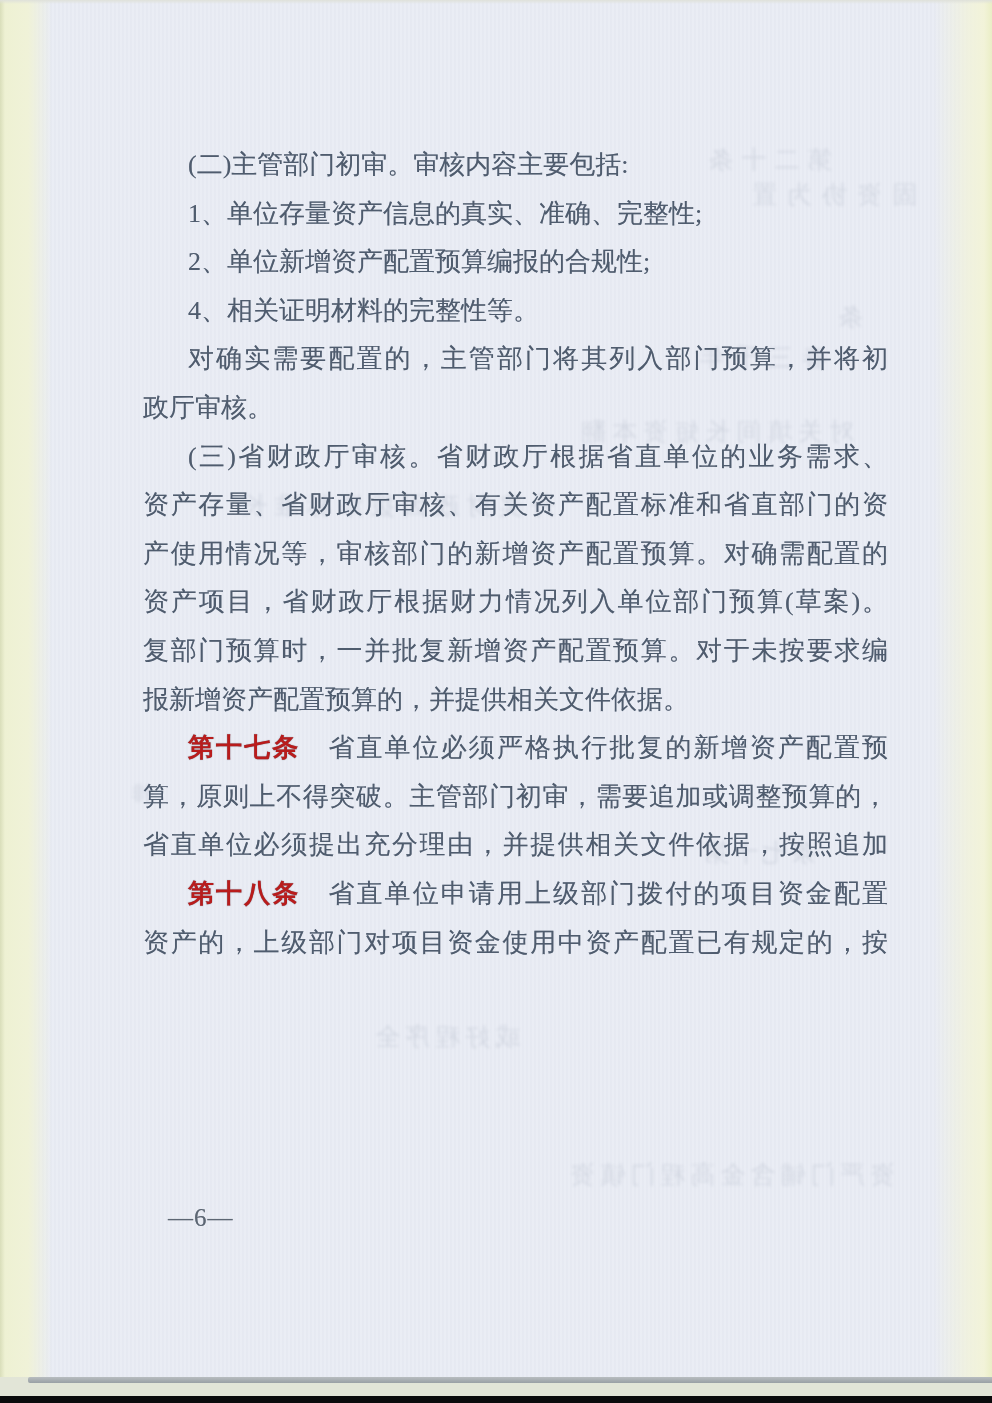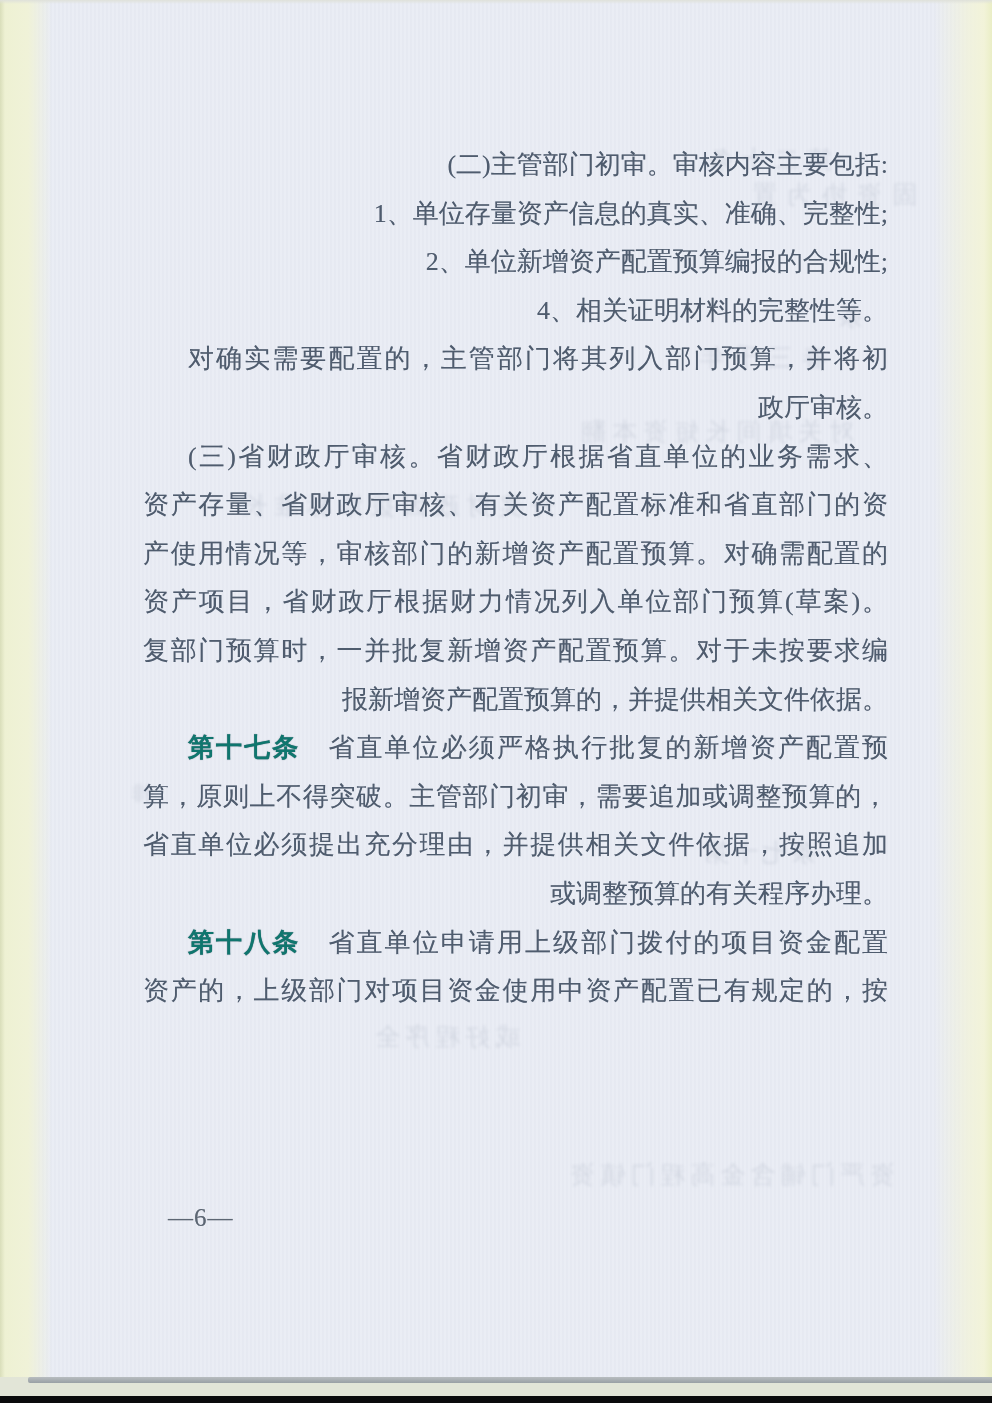--- a/index.html
+++ b/index.html
@@ -53,25 +53,25 @@
     position: absolute; left: 0; top: 1396px; width: 992px; height: 7px;
     background: #0b0b0c;
   }
   
   .doc {
     position: absolute; left: 143px; top: 141px; width: 745px;
     font-size: 26px; line-height: 48.6px;
     color: #4f5c6e;
     text-shadow: 0 0 0.6px rgba(79,92,110,0.45);
   }
-  .line { height: 48.6px; text-align: right; }
+  .line { height: 48.6px; }
   .line.nowrap { white-space: nowrap; }
   .line.indent { text-indent: 45px; }
   .line.justify { text-align: justify; text-align-last: justify; }
-  .seg.bold { font-weight: bold; color: #0f766e; text-shadow: 0 0 1px rgba(70,83,100,0.8); }
+  .seg.bold { font-weight: bold; color: #b91c1c; text-shadow: 0 0 1px rgba(70,83,100,0.8); }
   
   .page-num {
     position: absolute; left: 168px; top: 1204px;
     font-size: 25px; color: #5c6673; letter-spacing: 1px;
     text-shadow: 0 0 0.5px rgba(92,102,115,0.5);
   }
   
   .ghost {
     position: absolute;
     color: #67748a; opacity: 0.15;
@@ -121,21 +121,20 @@
       <div class="line nowrap"><span class="seg">政厅审核。</span></div>
       <div class="line indent justify"><span class="seg">(三)省财政厅审核。省财政厅根据省直单位的业务需求、</span></div>
       <div class="line justify"><span class="seg">资产存量、省财政厅审核、有关资产配置标准和省直部门的资</span></div>
       <div class="line justify"><span class="seg">产使用情况等，审核部门的新增资产配置预算。对确需配置的</span></div>
       <div class="line justify"><span class="seg">资产项目，省财政厅根据财力情况列入单位部门预算(草案)。</span></div>
       <div class="line justify"><span class="seg">复部门预算时，一并批复新增资产配置预算。对于未按要求编</span></div>
       <div class="line nowrap"><span class="seg">报新增资产配置预算的，并提供相关文件依据。</span></div>
       <div class="line indent justify"><span class="seg bold">第十七条</span><span class="seg">　省直单位必须严格执行批复的新增资产配置预</span></div>
       <div class="line justify"><span class="seg">算，原则上不得突破。主管部门初审，需要追加或调整预算的，</span></div>
       <div class="line justify"><span class="seg">省直单位必须提出充分理由，并提供相关文件依据，按照追加</span></div>
-      <div class="line nowrap"><span class="seg">或调整预算的有关程序办理。</span></div>
       <div class="line indent justify"><span class="seg bold">第十八条</span><span class="seg">　省直单位申请用上级部门拨付的项目资金配置</span></div>
       <div class="line justify"><span class="seg">资产的，上级部门对项目资金使用中资产配置已有规定的，按</span></div>
     </div>
 
   <div class="page-num">—6—</div>
 
   <div class="bottom-strip"></div>
   <div class="bottom-shadow"></div>
   <div class="bottom-bar"></div>
 

